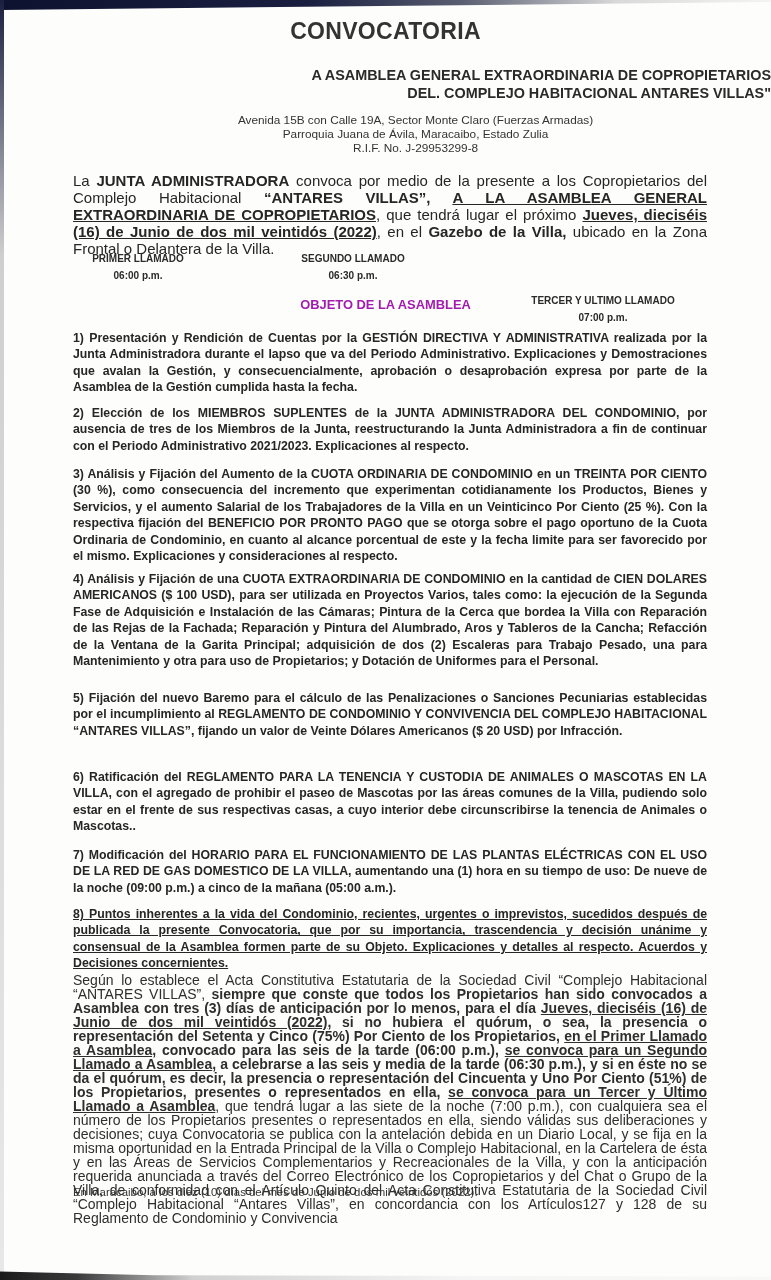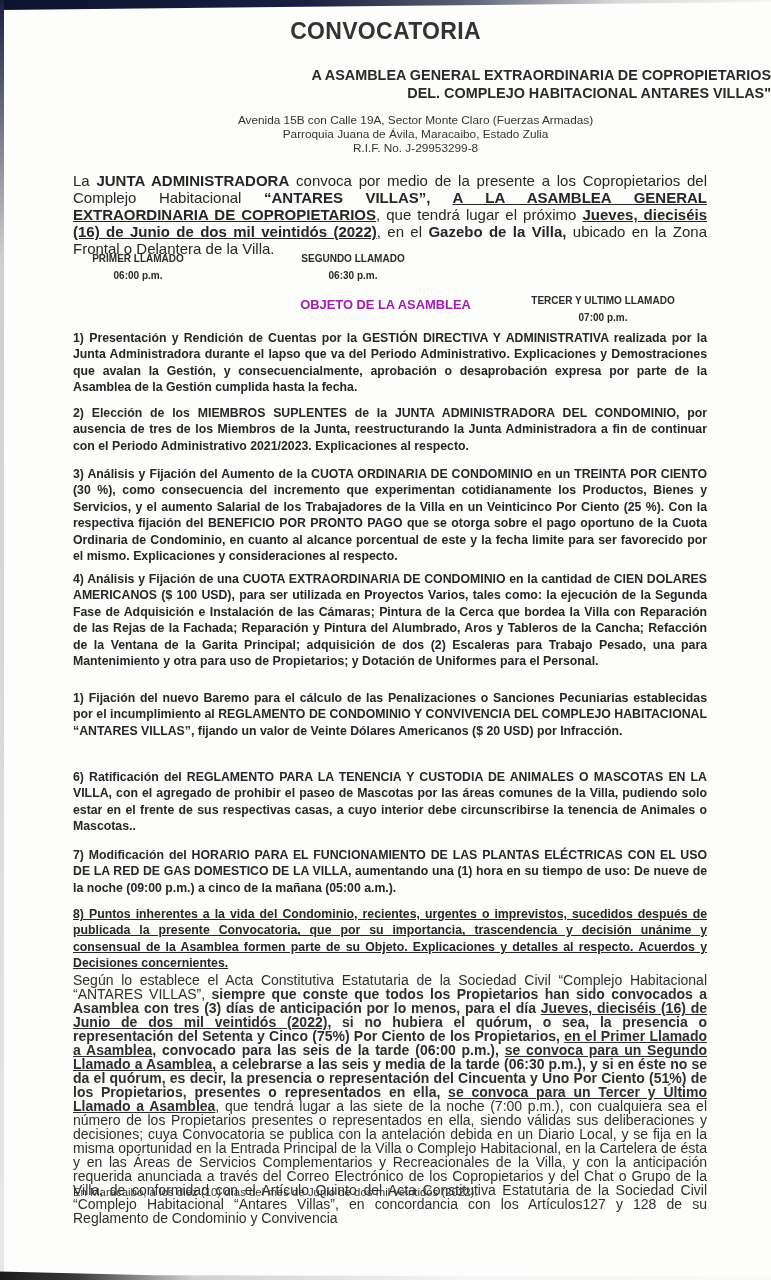--- a/index.html
+++ b/index.html
@@ -112,21 +112,21 @@
       <div>07:00 p.m.</div>
     </div>
   </div>
 
   <div class="section-head">OBJETO DE LA ASAMBLEA</div>
 
   <div class="body-text b item1">1) Presentación y Rendición de Cuentas por la GESTIÓN DIRECTIVA Y ADMINISTRATIVA realizada por la Junta Administradora durante el lapso que va del Periodo Administrativo. Explicaciones y Demostraciones que avalan la Gestión, y consecuencialmente, aprobación o desaprobación expresa por parte de la Asamblea de la Gestión cumplida hasta la fecha.</div>
   <div class="body-text b item2">2) Elección de los MIEMBROS SUPLENTES de la JUNTA ADMINISTRADORA DEL CONDOMINIO, por ausencia de tres de los Miembros de la Junta, reestructurando la Junta Administradora a fin de continuar con el Periodo Administrativo 2021/2023. Explicaciones al respecto.</div>
   <div class="body-text b item3">3) Análisis y Fijación del Aumento de la CUOTA ORDINARIA DE CONDOMINIO en un TREINTA POR CIENTO (30 %), como consecuencia del incremento que experimentan cotidianamente los Productos, Bienes  y Servicios, y el  aumento Salarial de los Trabajadores de la Villa en un Veinticinco Por Ciento (25 %). Con la respectiva fijación del BENEFICIO POR PRONTO PAGO que se otorga sobre el pago oportuno de la Cuota Ordinaria de Condominio, en cuanto al alcance porcentual de este y la fecha limite para ser favorecido por el mismo. Explicaciones y consideraciones al respecto.</div>
   <div class="body-text b item4">4) Análisis y Fijación de una CUOTA EXTRAORDINARIA DE CONDOMINIO en la cantidad de CIEN DOLARES AMERICANOS ($ 100 USD), para ser utilizada en Proyectos Varios, tales como: la ejecución de la Segunda Fase de Adquisición e Instalación de las Cámaras; Pintura de la Cerca que bordea la Villa con Reparación de las Rejas de la Fachada; Reparación y Pintura del Alumbrado, Aros y Tableros de la Cancha; Refacción de la Ventana de la Garita Principal; adquisición de dos (2) Escaleras para Trabajo Pesado, una para Mantenimiento y otra para uso de Propietarios; y Dotación de Uniformes para el Personal.</div>
-  <div class="body-text b item5">1) Fijación del nuevo Baremo para el cálculo de las Penalizaciones  o Sanciones Pecuniarias establecidas por el incumplimiento al REGLAMENTO DE CONDOMINIO Y CONVIVENCIA DEL COMPLEJO HABITACIONAL “ANTARES VILLAS”, fijando un valor de Veinte Dólares Americanos ($ 20 USD) por Infracción.</div>
+  <div class="body-text b item5">5) Fijación del nuevo Baremo para el cálculo de las Penalizaciones  o Sanciones Pecuniarias establecidas por el incumplimiento al REGLAMENTO DE CONDOMINIO Y CONVIVENCIA DEL COMPLEJO HABITACIONAL “ANTARES VILLAS”, fijando un valor de Veinte Dólares Americanos ($ 20 USD) por Infracción.</div>
   <div class="body-text b item6">6) Ratificación del REGLAMENTO PARA LA TENENCIA Y CUSTODIA DE ANIMALES O MASCOTAS EN LA VILLA, con el agregado de prohibir el paseo de Mascotas por las áreas comunes de la Villa, pudiendo solo estar en el frente de sus respectivas casas, a cuyo interior debe circunscribirse la tenencia de Animales o Mascotas..</div>
   <div class="body-text b item7">7) Modificación del HORARIO PARA EL FUNCIONAMIENTO DE LAS PLANTAS ELÉCTRICAS CON EL USO DE LA RED DE GAS DOMESTICO DE LA VILLA, aumentando una (1) hora en su tiempo de uso: De nueve de la noche (09:00 p.m.) a cinco de la mañana (05:00 a.m.).</div>
   <div class="body-text b item8">8) Puntos inherentes a la vida del Condominio, recientes, urgentes o imprevistos, sucedidos después de publicada la presente Convocatoria, que por su importancia, trascendencia y decisión unánime y consensual de la Asamblea formen parte de su Objeto. Explicaciones y detalles al respecto. Acuerdos y Decisiones concernientes.</div>
 
   <div class="legal">
     <span>Según lo establece el Acta Constitutiva Estatutaria de la Sociedad Civil “Complejo Habitacional “ANTARES VILLAS”, </span><span class="b">siempre que conste que todos los Propietarios han sido convocados a Asamblea con tres (3) días de anticipación por lo menos, para el día </span><span class="b u">Jueves, dieciséis (16) de Junio de dos mil veintidós (2022)</span><span class="b">, si no hubiera el quórum, o sea, la presencia o representación del Setenta y Cinco (75%) Por Ciento de los Propietarios, </span><span class="b u">en el Primer Llamado a Asamblea,</span><span class="b"> convocado para las seis de la tarde (06:00 p.m.), </span><span class="b u">se convoca para un  Segundo Llamado a Asamblea</span><span class="b">, a celebrarse a las seis y media de la tarde (06:30 p.m.), y si en éste no se da el quórum, es decir, la presencia o representación del Cincuenta y Uno Por Ciento (51%) de los Propietarios, presentes o representados en ella, </span><span class="b u">se convoca para un  Tercer y Último Llamado a Asamblea</span><span>, que tendrá lugar a las siete de la noche (7:00 p.m.),  con cualquiera sea el número de los Propietarios presentes o representados en ella, siendo válidas sus deliberaciones y decisiones; cuya Convocatoria se publica con la antelación debida en un Diario Local, y se fija en la misma oportunidad en la Entrada Principal de la Villa o Complejo Habitacional, en la Cartelera de ésta y en las Áreas de Servicios Complementarios y Recreacionales de la Villa, y con la anticipación requerida anunciada a través del Correo Electrónico de los Copropietarios y del Chat o Grupo de la Villa, de conformidad con el Artículo Quinto del Acta Constitutiva Estatutaria de la Sociedad Civil “Complejo Habitacional “Antares Villas”, en concordancia con los Artículos127 y 128 de su Reglamento de Condominio y Convivencia</span>
   </div>
 
   <div class="closing">En Maracaibo, a los diez (10) días del mes de Junio de dos mil veintidós (2022).</div>
 </div>

